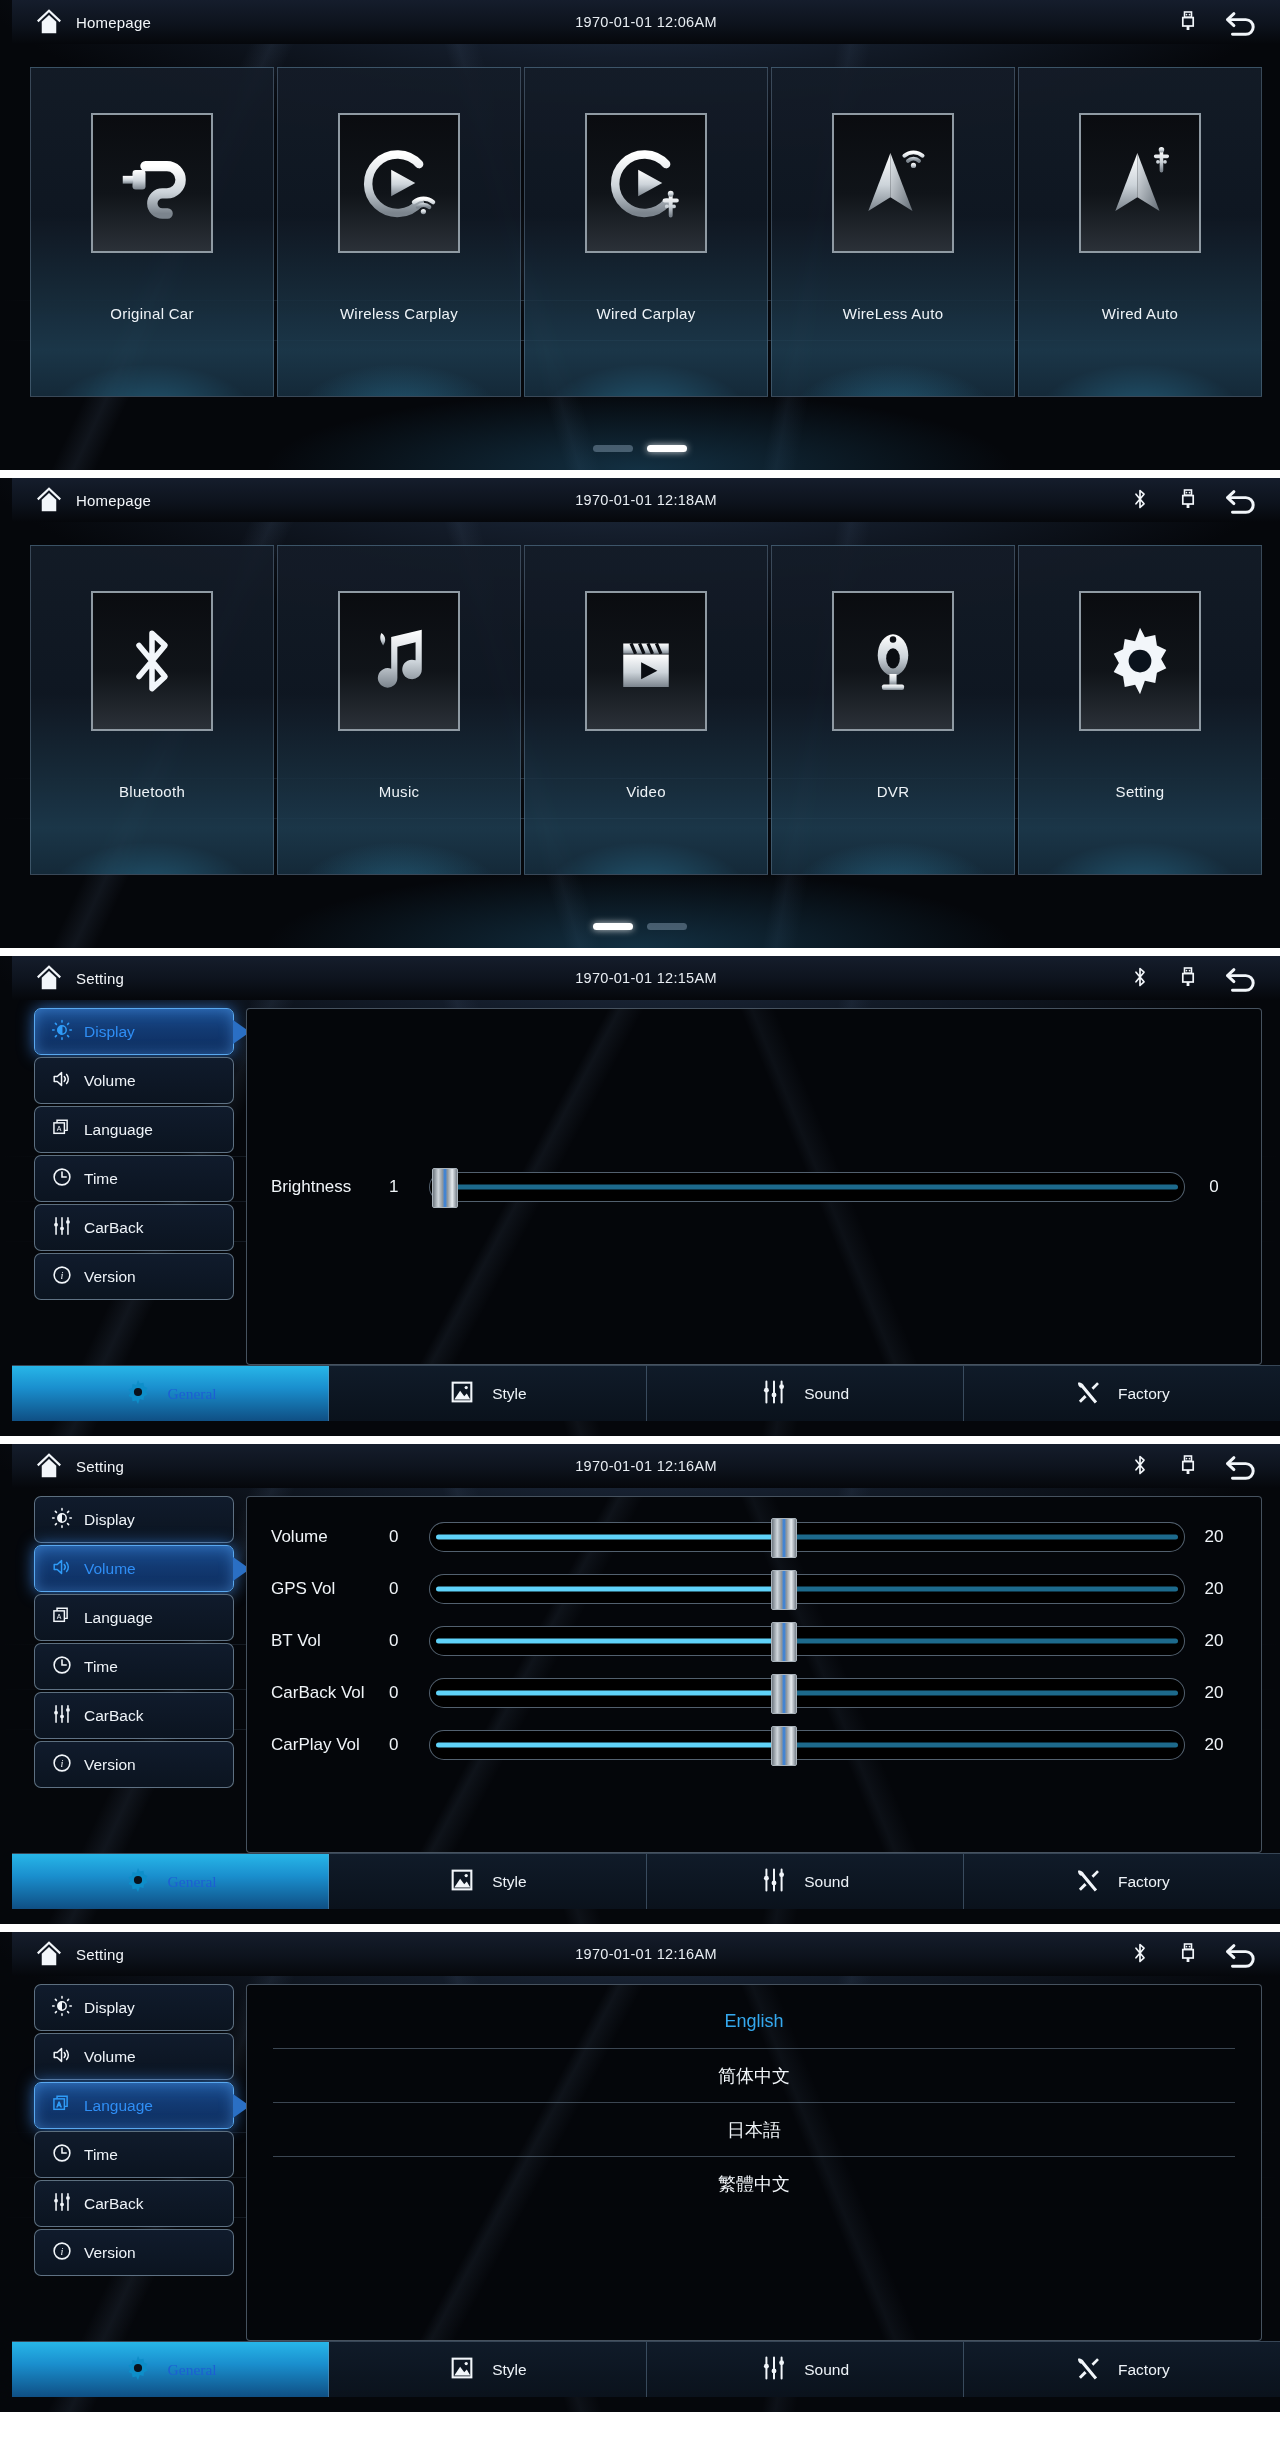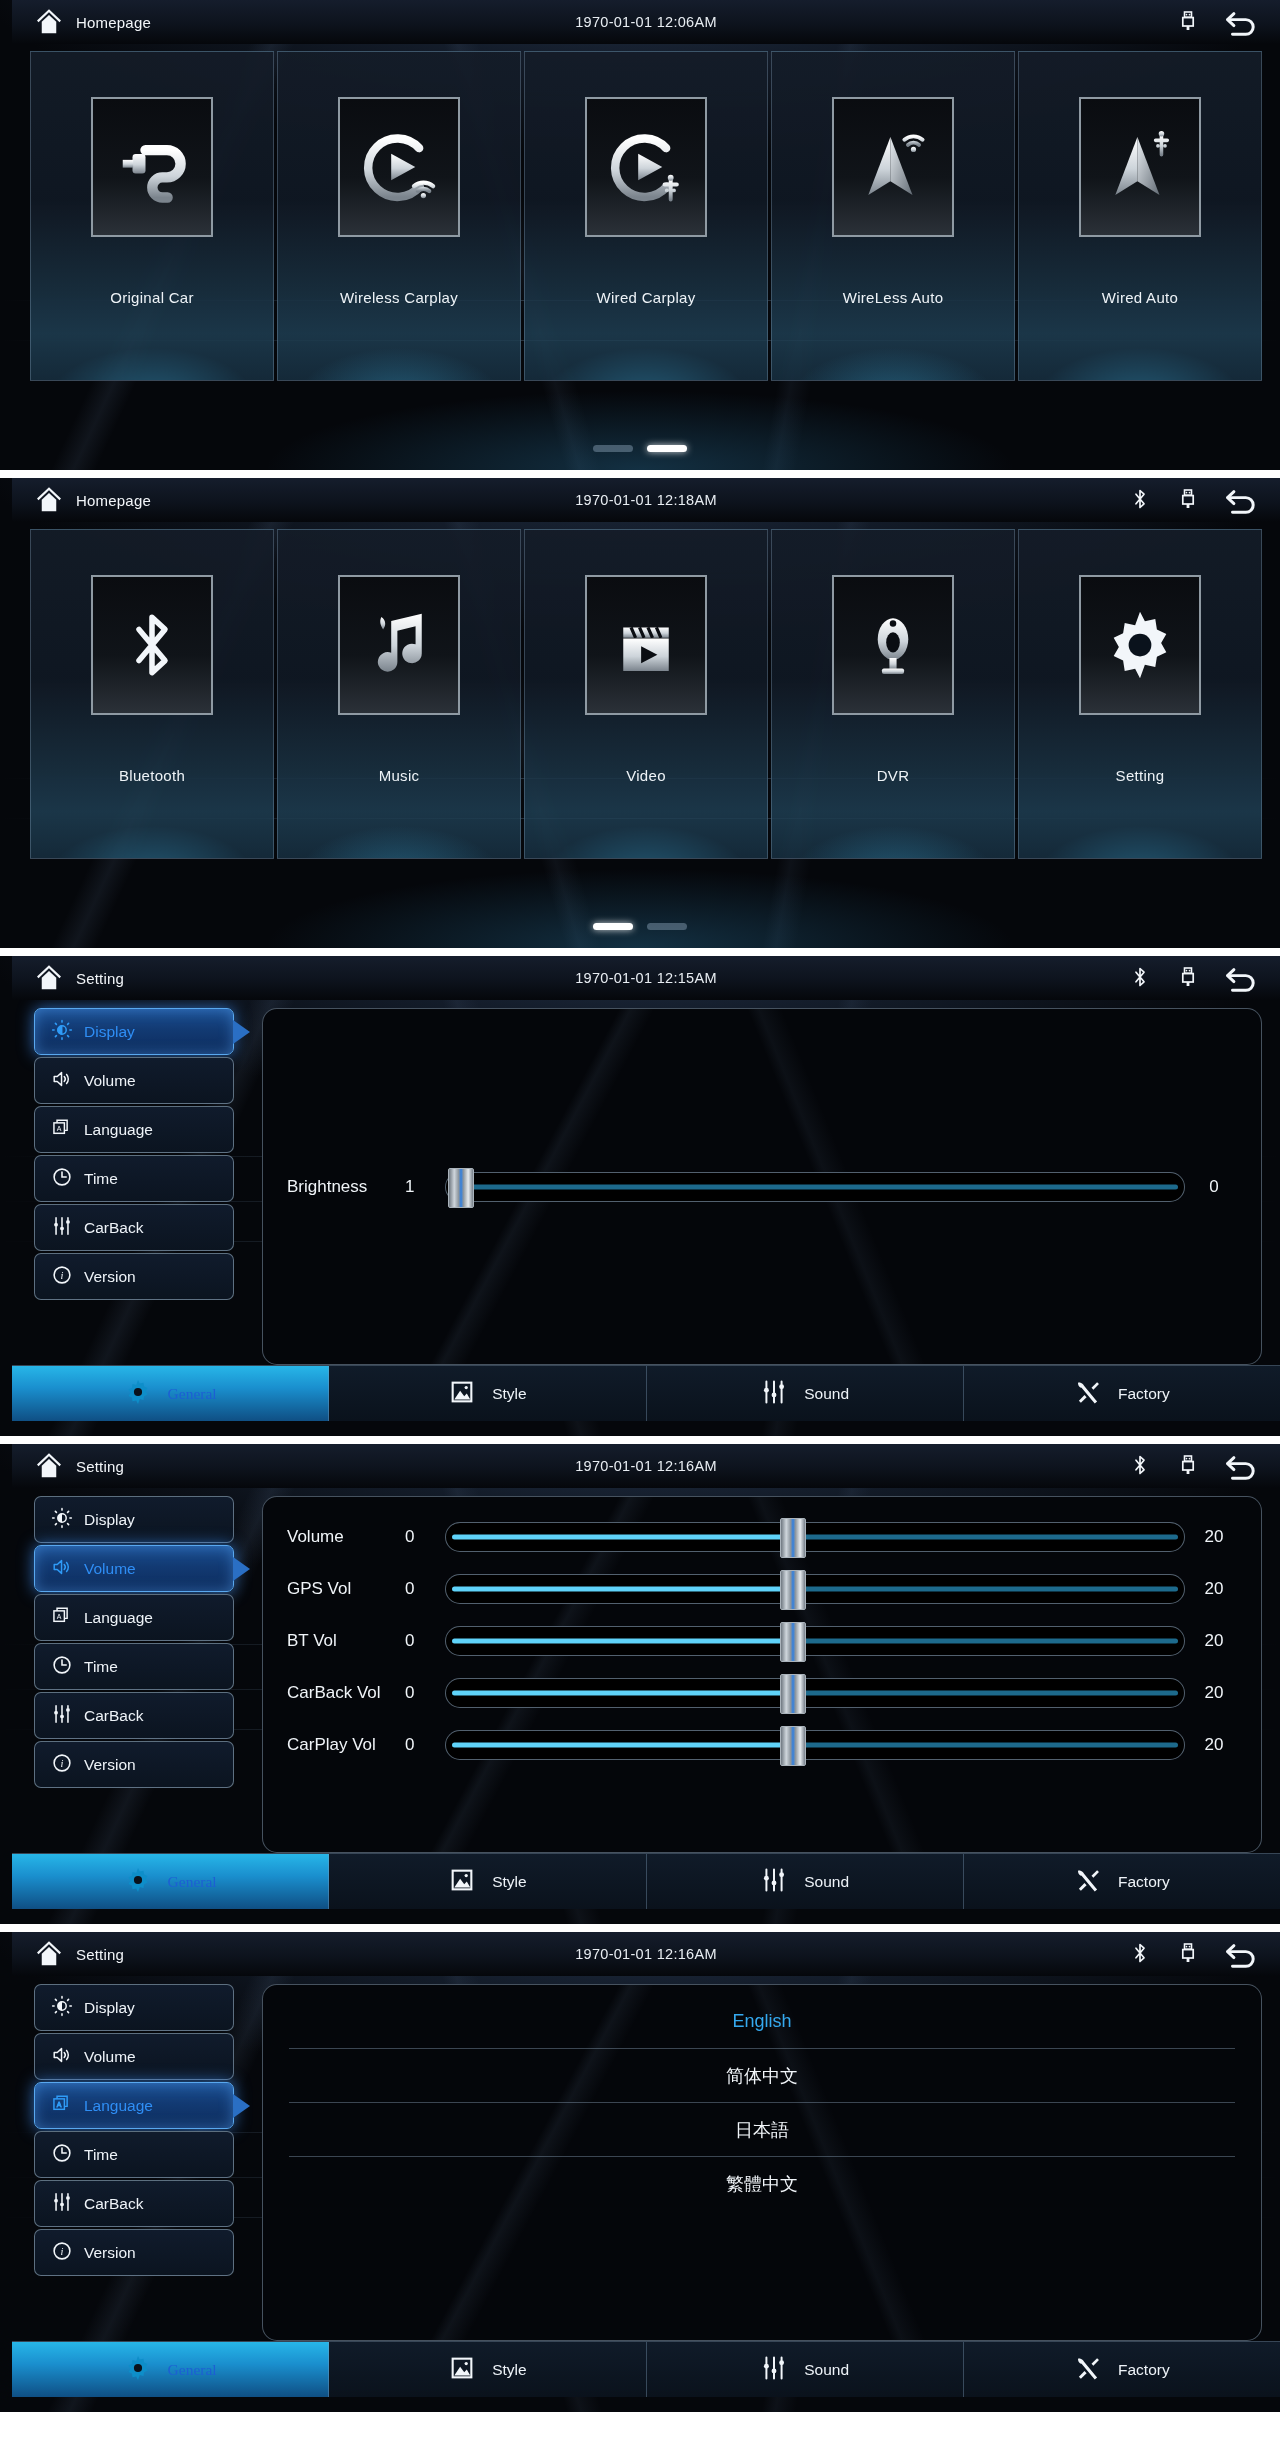--- a/index.html
+++ b/index.html
@@ -67,20 +67,21 @@
   }
   .header .right { margin-left: auto; display: flex; align-items: center; gap: 24px; z-index: 2;}
   .hicon { width: 24px; height: 26px; display: block; }
   .hicon.back { width: 34px; height: 28px; }
 
   
   .appgrid {
     position: relative; z-index: 3;
     display: flex; justify-content: center; gap: 3px;
     padding: 7px 14px 0 14px;
+    margin-top: 16px;
   }
   .appcell {
     width: 244px; height: 330px;
     border: 1px solid rgba(150,180,205,0.30);
     background:
       linear-gradient(180deg, rgba(20,28,40,0.92) 0%, rgba(16,24,36,0.9) 45%, rgba(30,62,82,0.85) 86%, rgba(24,50,68,0.8) 100%);
     display: flex; flex-direction: column; align-items: center;
     position: relative; overflow: hidden;
   }
   .appcell::after {
@@ -129,23 +130,23 @@
   .sitem.active svg { stroke: #2f9bf7; fill: none; }
   .sitem .arrow {
     position: absolute; right: -17px; top: 50%; transform: translateY(-50%);
     width: 0; height: 0; border-top: 12px solid transparent;
     border-bottom: 12px solid transparent; border-left: 17px solid #2a6fc4;
     display: none;
   }
   .sitem.active .arrow { display: block; }
 
   .content {
-    flex: 1; margin-left: 28px;
+    flex: 1; margin-left: 12px;
     border: 1px solid rgba(150,175,200,0.45);
-    border-radius: 15px;
+    border-radius: 4px;
     background: linear-gradient(180deg, #04060a 0%, #04060a 100%);
     position: relative; overflow: hidden;
   }
   .content::before {
     content:""; position:absolute; inset:0;
     background:
       linear-gradient(118deg, transparent 30%, rgba(120,150,185,0.09) 31%, transparent 33%),
       linear-gradient(68deg, transparent 55%, rgba(120,150,185,0.07) 56%, transparent 58%);
     pointer-events:none;
   }

